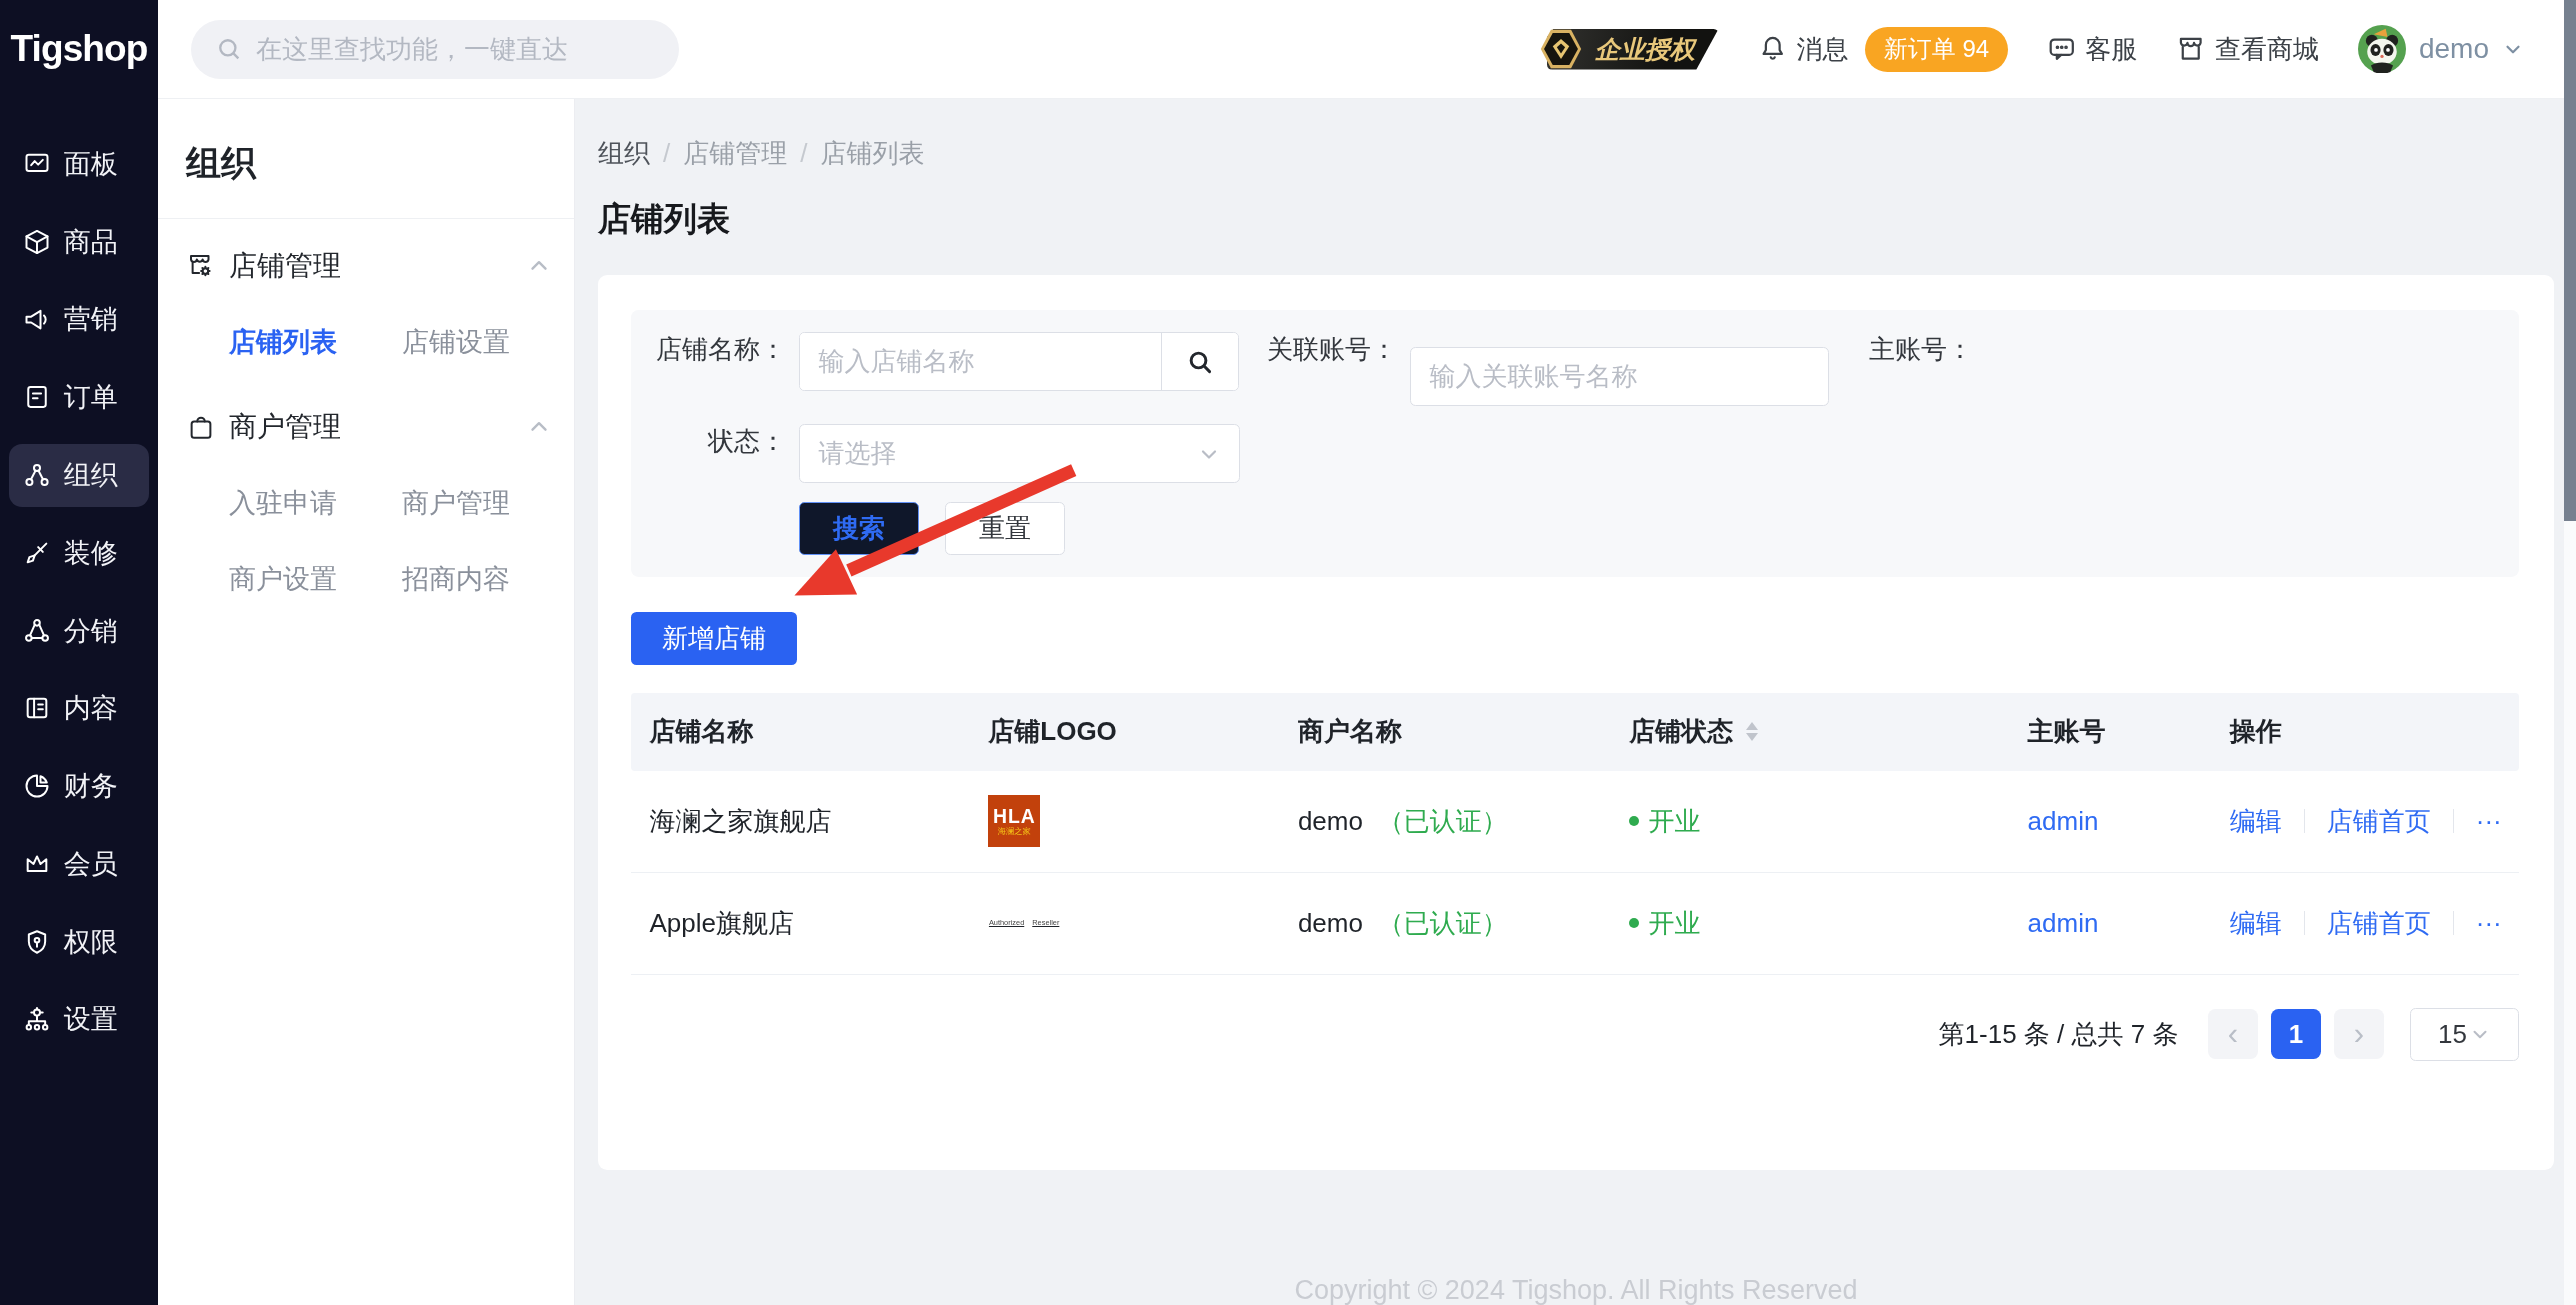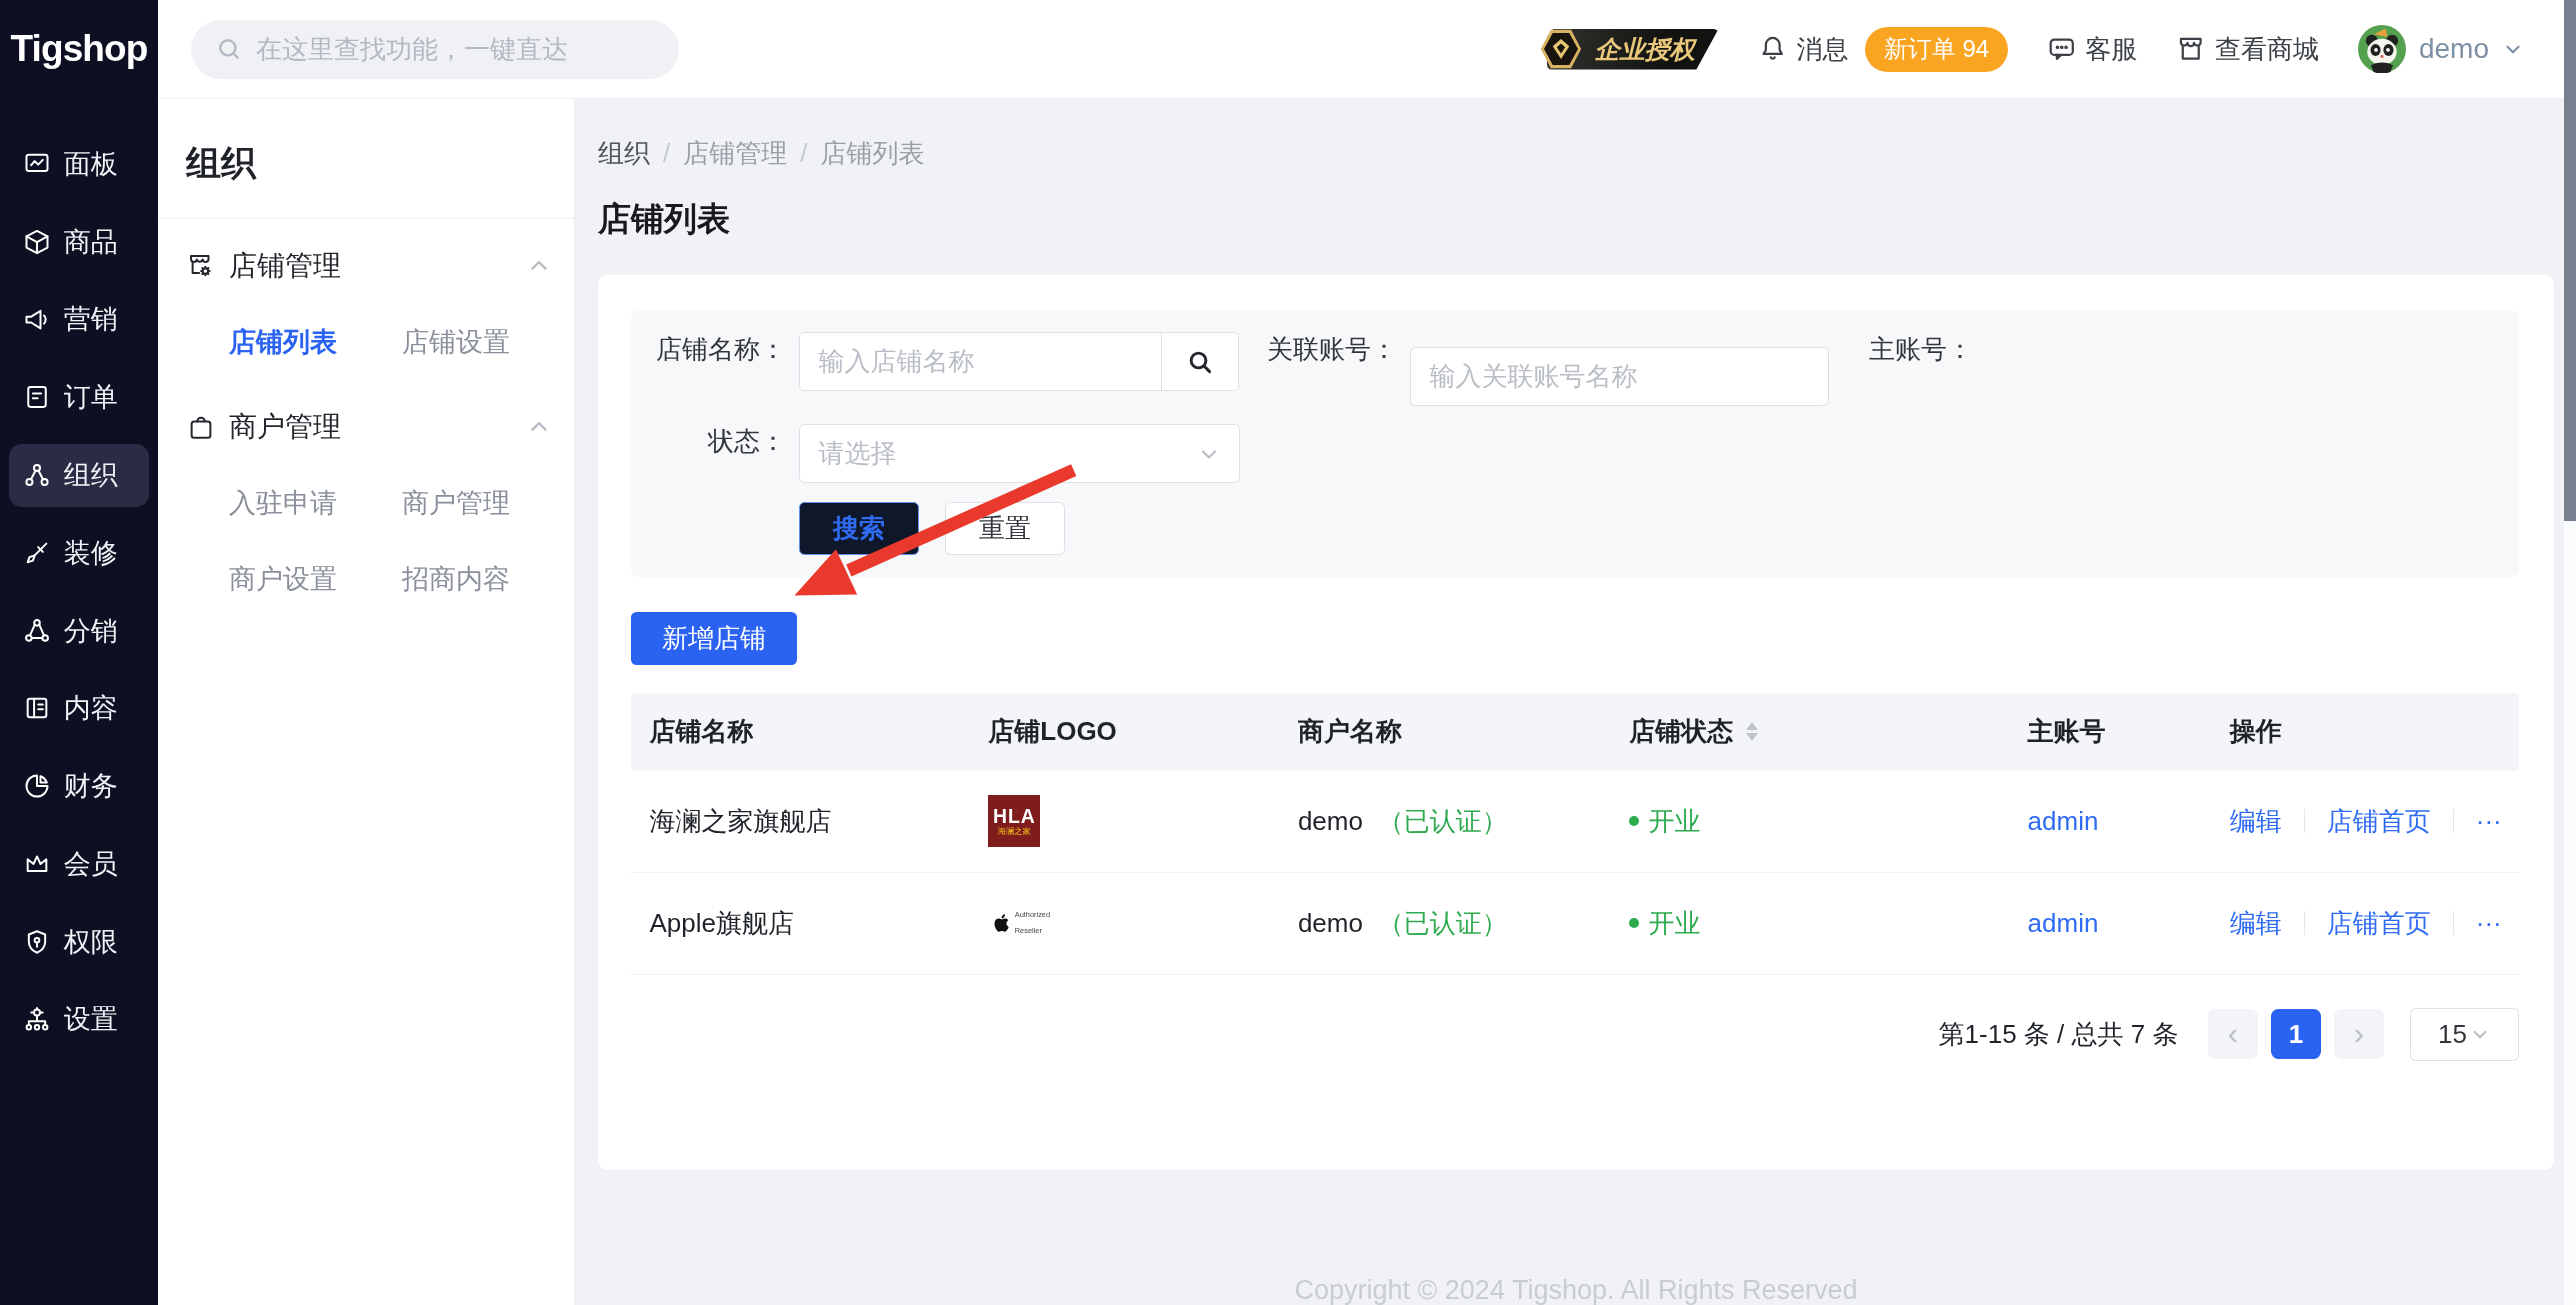--- a/index.html
+++ b/index.html
@@ -80,26 +80,26 @@
   
   .table { margin-top:28px; }
   .t-row { display:grid; grid-template-columns:17.95% 16.4% 17.55% 21.1% 10.7% auto; align-items:center; }
   .t-head { background:#f3f5f9; height:78px; border-radius:3.7px; font-weight:bold; color:#1f2329; }
   .t-cell { padding-left:18.4px; display:flex; align-items:center; gap:7.4px; }
   .t-body { height:102px; border-bottom:0.9px solid #edf0f4; }
   .sort { display:inline-flex; flex-direction:column; gap:2.8px; margin-left:5.5px; }
   .sort i { width:0; height:0; border-left:6.5px solid transparent; border-right:6.5px solid transparent; display:block; }
   .sort .up { border-bottom:8.3px solid #c0c4cc; }
   .sort .down { border-top:8.3px solid #c0c4cc; }
-  .hla-logo { width:52px; height:52px; background:#7f1d1d; display:flex; flex-direction:column; align-items:center; justify-content:center; }
+  .hla-logo { width:52px; height:52px; background:#c2410c; display:flex; flex-direction:column; align-items:center; justify-content:center; }
   .hla-logo .t1 { color:#fff; font-weight:bold; font-size:19.4px; letter-spacing:0.9px; line-height:20px; }
   .hla-logo .t2 { color:#f5c518; font-size:8.3px; line-height:10px; white-space:nowrap; }
   .apple-logo { width:68px; height:46px; background:#fff; display:flex; align-items:center; justify-content:center; gap:3.7px; }
   .apple-logo svg { width:16.6px; height:20px; fill:#111; }
-  .apple-lines { display:flex; flex-direction:column; gap:8px; }
+  .apple-lines { display:flex; flex-direction:row; gap:8px;text-decoration:underline; }
   .apple-lines span { font-size:7.4px; color:#444; line-height:8.3px; white-space:nowrap; }
   .merchant-tag { color:#2fab4f; margin-left:7.4px; }
   .status-open { color:#2fab4f; display:flex; align-items:center; gap:9.2px; }
   .dot { width:10px; height:10px; border-radius:50%; background:#2fab4f; display:inline-block; }
   .link { color:#2f6bf3; cursor:pointer; text-decoration:none; }
   .actions { display:flex; align-items:center; }
   .actions .sep { width:0.9px; height:24px; background:#e3e6ec; margin:0 14.7px; }
 
   
   .pagination { display:flex; align-items:center; justify-content:flex-end; margin-top:33px; gap:13px; }

